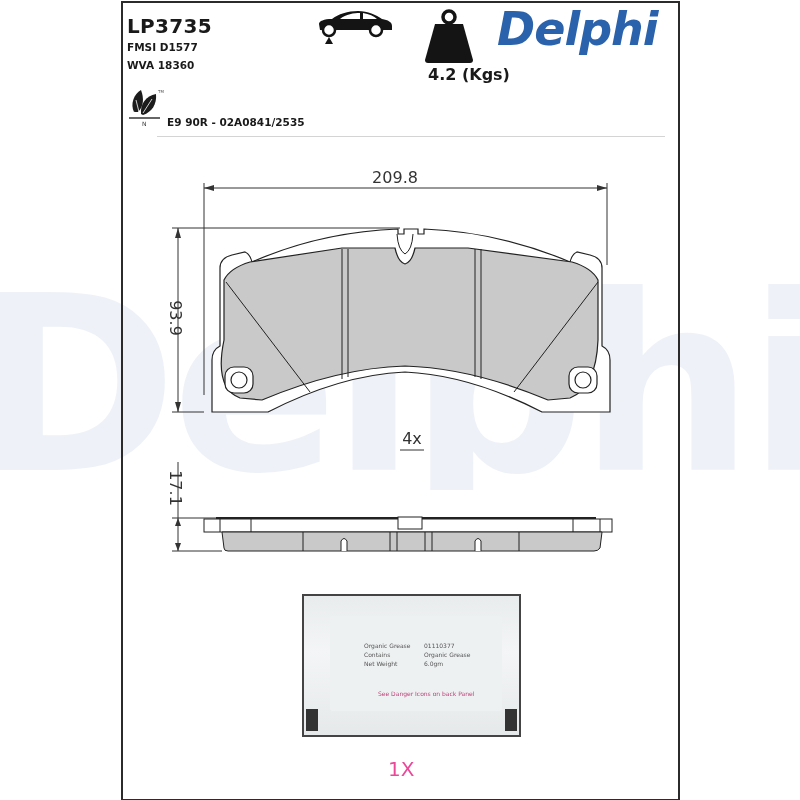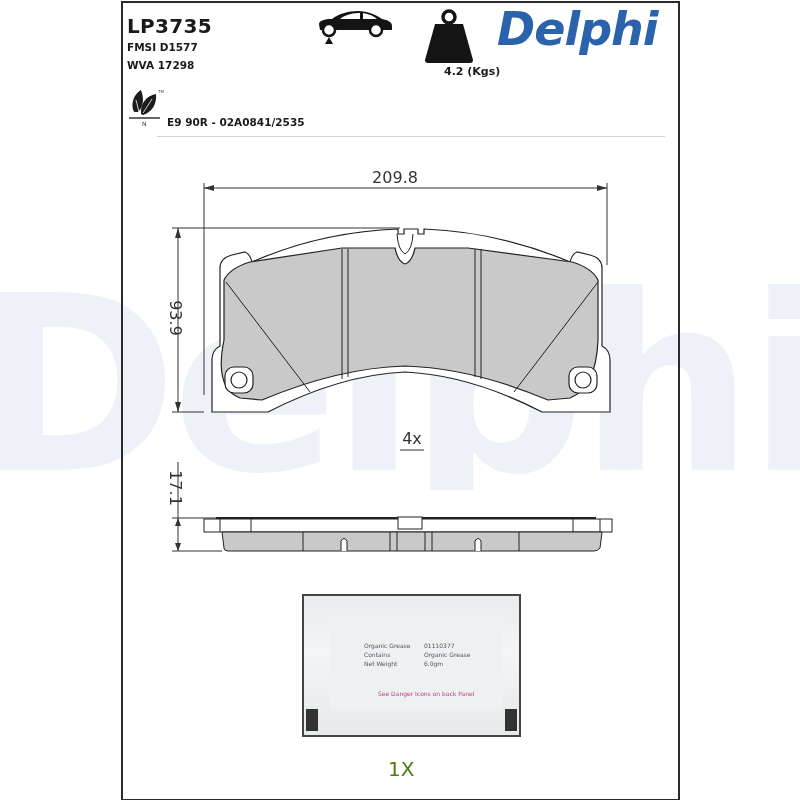--- a/index.html
+++ b/index.html
@@ -7,47 +7,47 @@
          font-family: "DejaVu Sans", sans-serif; color: #1a1a1a; }
   .watermark { position: absolute; left: 0; top: 270px; width: 800px; height: 220px; pointer-events: none; }
   .sheet { position: absolute; left: 121px; top: 1px; width: 555px; height: 796px;
            border: 2px solid #2b2b2b; box-sizing: content-box; }
   .abs { position: absolute; }
   .pn { left: 127px; top: 14px; font-size: 20px; font-weight: bold; letter-spacing: 0.3px; }
   .small { font-size: 10.5px; font-weight: bold; }
   .fmsi { left: 127px; top: 41px; }
   .wva { left: 127px; top: 59px; }
   .ece { left: 167px; top: 116px; font-size: 10.5px; font-weight: bold; }
-  .weight-label { left: 444px; top: 65px; font-size: 11px; font-weight: bold; }
+  .weight-label { left: 428px; top: 65px; font-size: 16px; font-weight: bold; }
   .brand { left: 497px; top: 2px; font-size: 46px; font-weight: bold; color: #2a62ab;
            font-family: "DejaVu Sans", sans-serif; letter-spacing: -1px; font-style: italic;
            transform: skewX(0deg); }
   .divider { left: 157px; top: 136px; width: 508px; height: 1px; background: #d4d4d4; }
   .dim-text { font-family: "DejaVu Sans", sans-serif; font-size: 16px; fill: #333; }
-  .qty { left: 388px; top: 757px; font-size: 20px; color: #4d7c0f; font-family: "DejaVu Sans", sans-serif; }
+  .qty { left: 388px; top: 757px; font-size: 20px; color: #ec4899; font-family: "DejaVu Sans", sans-serif; }
   .sachet { left: 302px; top: 594px; width: 219px; height: 143px; border: 2px solid #444;
             background: linear-gradient(180deg, #e9eced 0%, #f3f5f6 40%, #e6e9ea 100%); box-sizing: border-box; }
   .sachet-inner { position: absolute; left: 26px; top: 20px; width: 172px; height: 95px;
                   background: #eef1f2; border-radius: 3px; }
   .sachet-line { position: absolute; font-size: 6px; color: #555; white-space: nowrap; }
   .sachet-red { position: absolute; font-size: 6px; color: #c0407a; white-space: nowrap; }
   .corner-mark { position: absolute; width: 12px; height: 22px; background: #333; bottom: 4px; }
 </style>
 </head>
 <body>
 
 <svg class="watermark" viewBox="0 0 800 220" width="800" height="220">
   <text x="400" y="200" text-anchor="middle" font-family="DejaVu Sans, sans-serif" font-weight="bold" font-size="245" fill="#eef2f8" letter-spacing="-6">Delphi</text>
 </svg>
 
 <div class="sheet"></div>
 
 <div class="abs pn">LP3735</div>
 <div class="abs small fmsi">FMSI D1577</div>
-<div class="abs small wva">WVA 17298</div>
+<div class="abs small wva">WVA 18360</div>
 
 <svg class="abs" style="left:128px;top:86px" width="36" height="42" viewBox="0 0 36 42">
   <path d="M6 26 C2 18 6 8 13 4 C16 12 16 20 10 26 Z" fill="#1c1c1c"></path>
   <path d="M13 28 C12 18 18 10 28 8 C29 18 24 26 15 29 Z" fill="#1c1c1c"></path>
   <path d="M6 26 L12 30 M15 29 L13 31" stroke="#fff" stroke-width="1"></path>
   <line x1="8" y1="14" x2="11" y2="26" stroke="#fff" stroke-width="0.8"></line>
   <line x1="24" y1="13" x2="15" y2="27" stroke="#fff" stroke-width="0.8"></line>
   <line x1="1" y1="32" x2="32" y2="32" stroke="#333" stroke-width="1.5"></line>
   <text x="30" y="7" font-size="4" fill="#555" font-family="DejaVu Sans, sans-serif">TM</text>
   <text x="14" y="40" font-size="6" fill="#333" font-family="DejaVu Sans, sans-serif">N</text>

